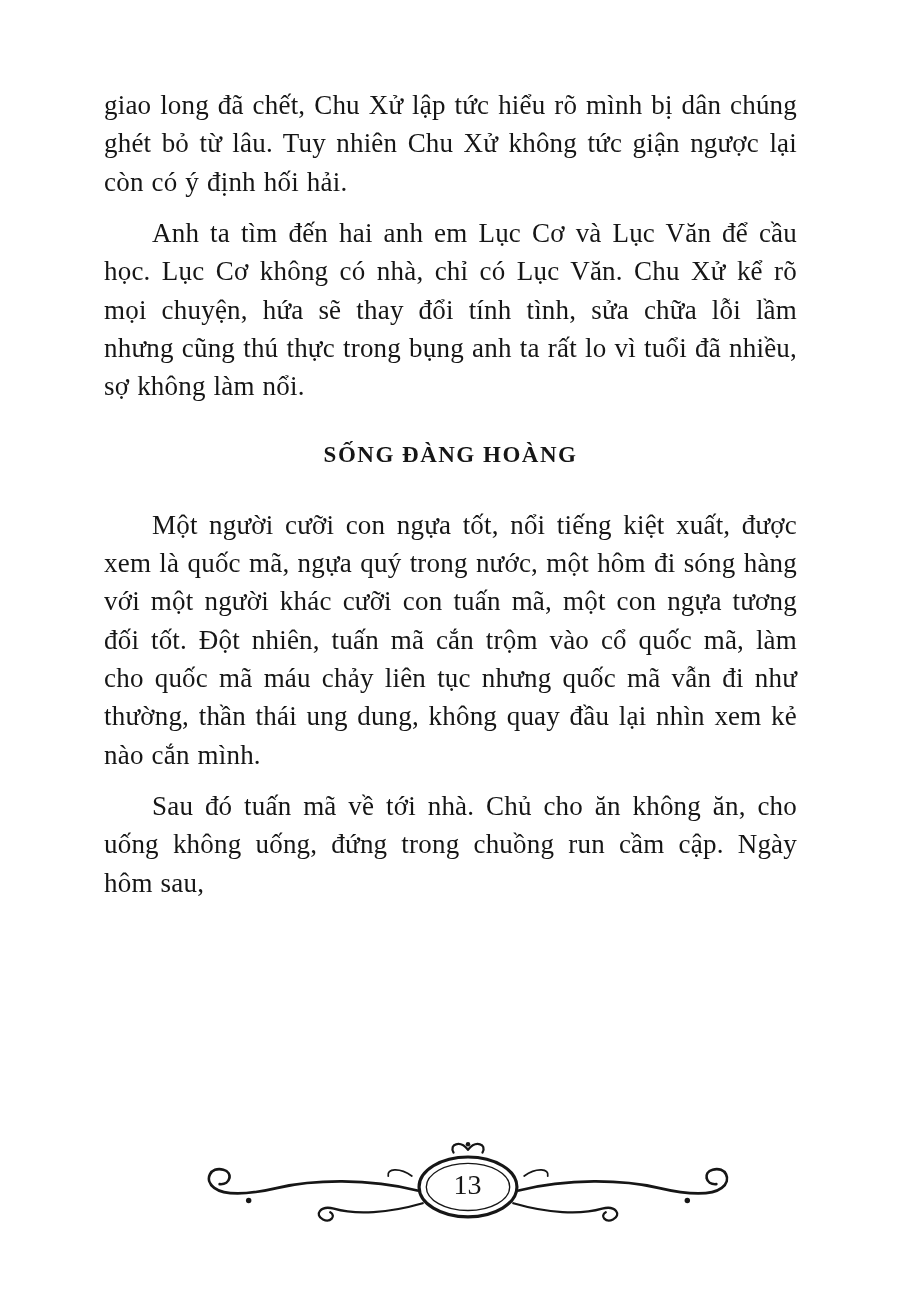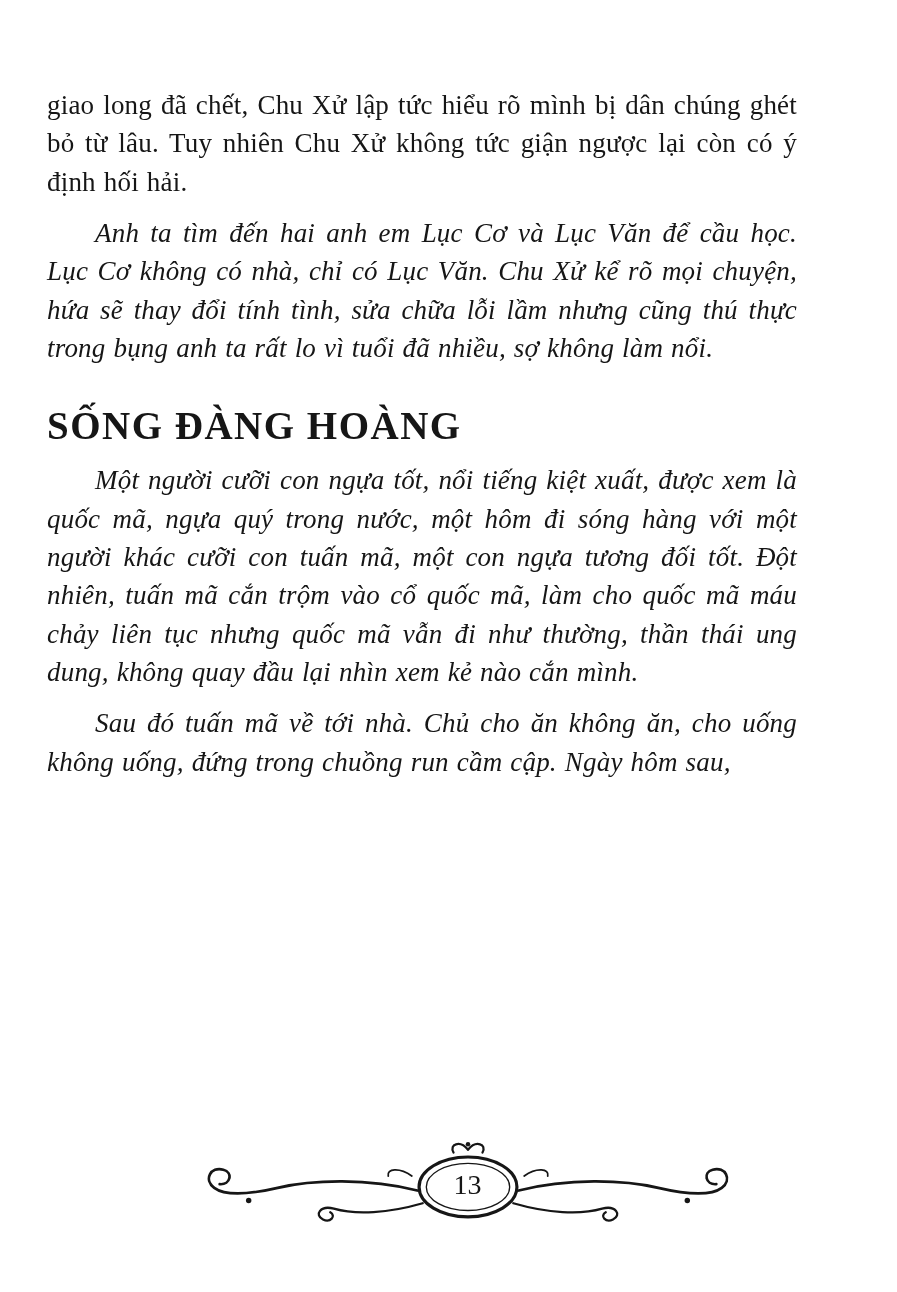--- a/index.html
+++ b/index.html
@@ -15,42 +15,41 @@
     color: #161616;
     overflow: hidden;
   }
   .page {
     position: absolute;
     top: 0;
     left: 0;
     width: 897px;
     height: 944px;
     box-sizing: border-box;
-    padding: 86px 100px 0 47px;
+    padding: 86px 100px 0 104px;
   }
   p.para {
     margin: 0 0 13px 0;
     font-size: 27px;
     line-height: 1.42;
     text-align: justify;
     letter-spacing: 0.2px;
     word-spacing: 1px;
   }
   p.para.indent {
     text-indent: 48px;
-    font-style: italic;
   }
   p.para.noindent {
     text-indent: 0;
   }
   h1.chapter-heading {
-    margin: 36px 0 13px 0;
-    font-size: 39px;
+    margin: 36px 0 38px 0;
+    font-size: 23px;
     font-weight: bold;
-    text-align: left;
+    text-align: center;
     letter-spacing: 1.5px;
   }
   .footer {
     position: absolute;
     top: 1136px;
     left: 0;
     width: 897px;
     height: 120px;
     text-align: center;
     padding-left: 19px;

